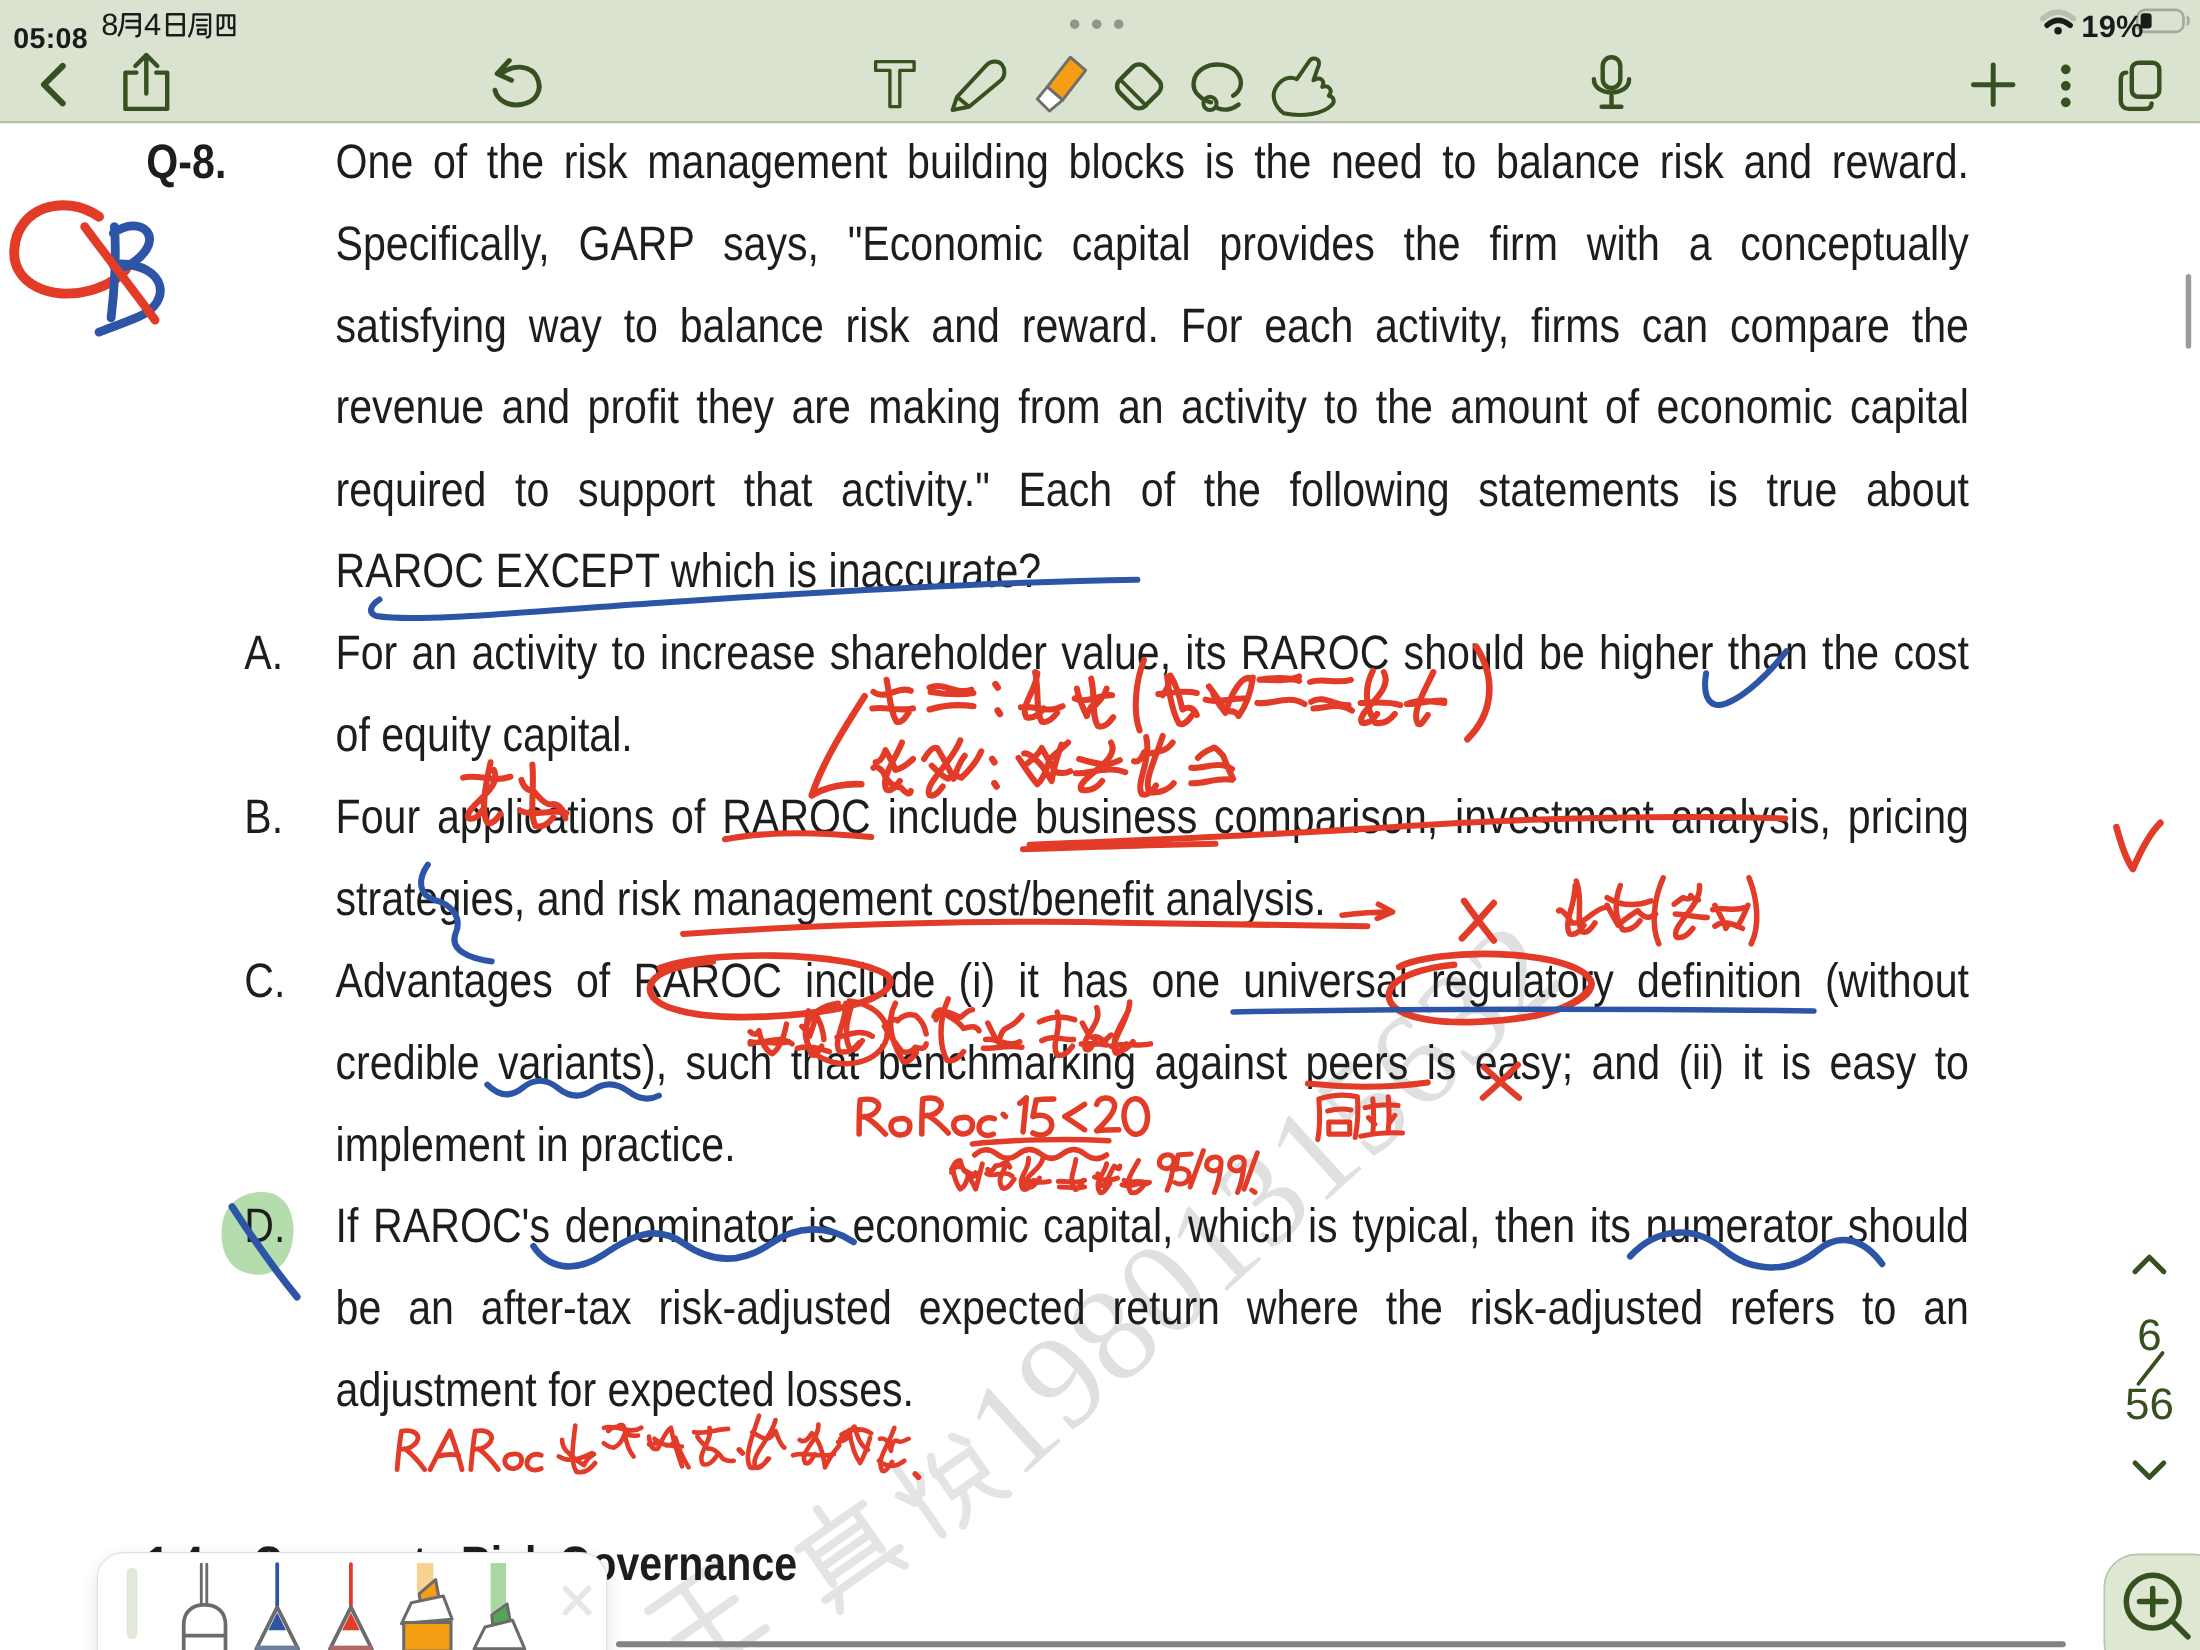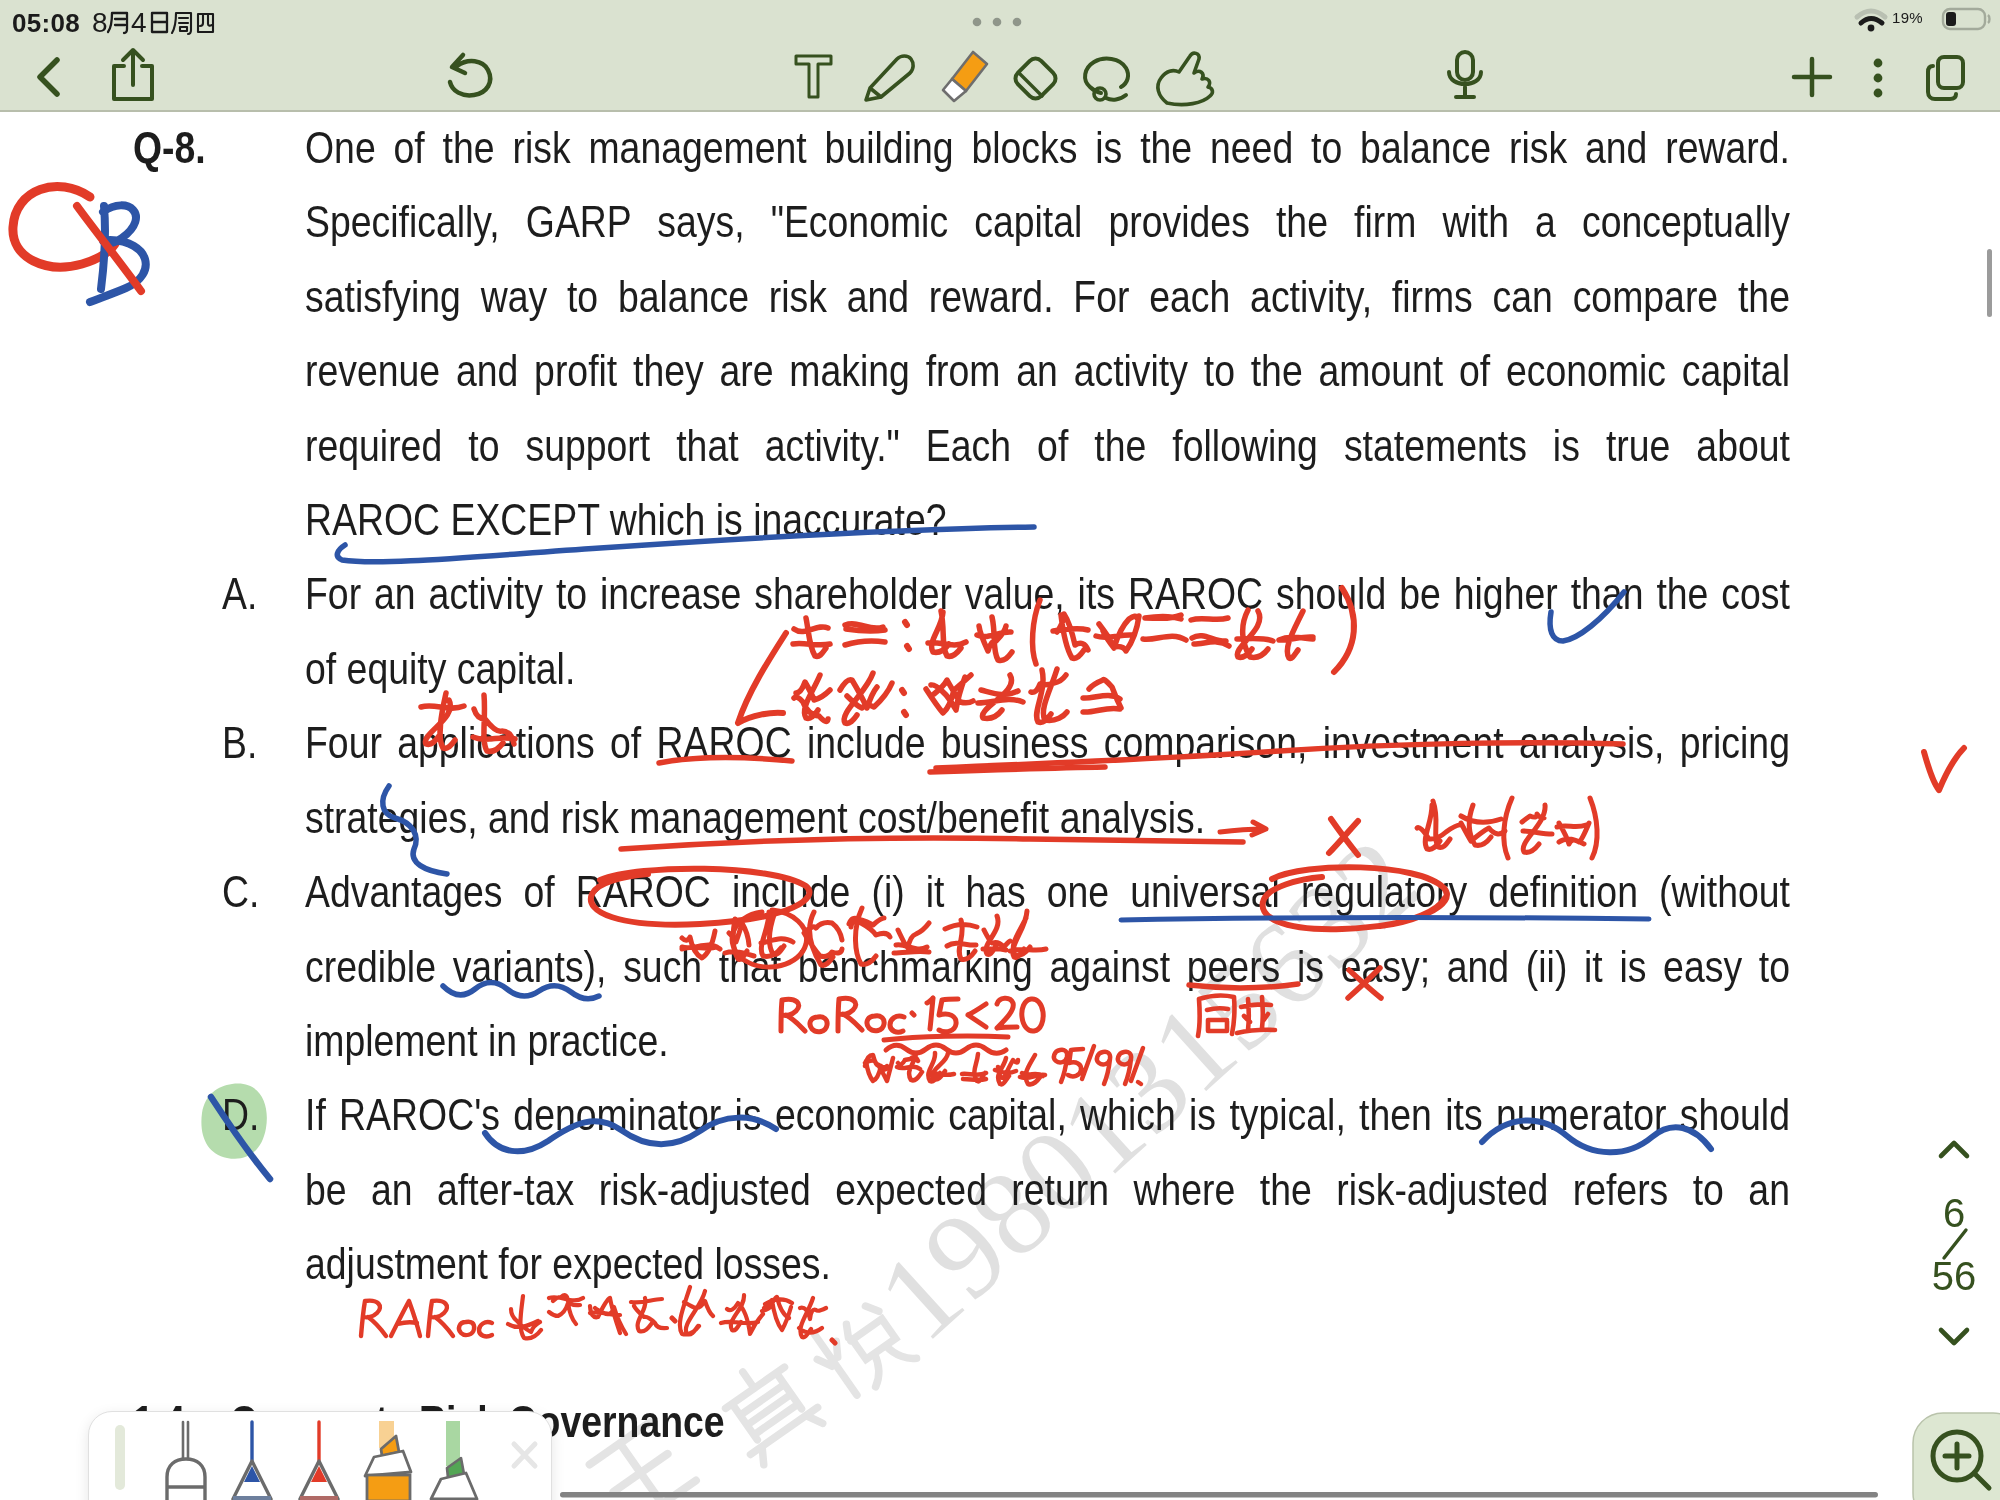--- a/index.html
+++ b/index.html
@@ -139,24 +139,24 @@
 <path d="M1167,103 C1158,96 1155,86 1161,78 C1166,71 1173,69 1179,72 L1190,56 C1193,51 1200,53 1199,59 L1194,73 C1200,69 1205,73 1202,79 C1208,77 1212,82 1208,87 C1213,88 1214,93 1210,96 C1203,103 1185,107 1167,103 Z" fill="none" stroke="#36511f" stroke-linecap="round" stroke-linejoin="round" stroke-width="3.6"></path>
 <rect x="1457" y="52" width="16" height="28" rx="8" fill="none" stroke="#36511f" stroke-linecap="round" stroke-linejoin="round" stroke-width="4"></rect>
 <path d="M1449,72 C1449,88 1481,88 1481,72 M1465,87 V96 M1456,97 H1474" fill="none" stroke="#36511f" stroke-linecap="round" stroke-linejoin="round" stroke-width="4"></path>
 <path d="M1812,59 V95 M1794,77 H1830" fill="none" stroke="#36511f" stroke-linecap="round" stroke-linejoin="round" stroke-width="4.5"></path>
 <circle cx="1878" cy="63" r="4.4" fill="#36511f"></circle>
 <circle cx="1878" cy="78" r="4.4" fill="#36511f"></circle>
 <circle cx="1878" cy="93" r="4.4" fill="#36511f"></circle>
 <rect x="1938" y="57" width="25" height="31" rx="6" fill="none" stroke="#36511f" stroke-linecap="round" stroke-linejoin="round" stroke-width="4"></rect>
 <path d="M1933,66 C1930,66 1928,68 1928,72 V92 C1928,96 1931,99 1935,99 H1950 C1954,99 1956,97 1956,94" fill="none" stroke="#36511f" stroke-linecap="round" stroke-linejoin="round" stroke-width="4"></path>
   </svg>
-  <div class="sbtext" style="left:12px; top:8px; font-size:26px; font-weight:700; z-index:7">05:08</div>
+  <div class="sbtext" style="left:12px; top:20px; font-size:26px; font-weight:700; z-index:7">05:08</div>
   <div class="sbtext" style="left:92px; top:7px; font-size:28px; font-weight:400; z-index:7">8</div>
   <div class="sbtext" style="left:131px; top:7px; font-size:28px; font-weight:400; z-index:7">4</div>
-  <div class="sbtext" style="left:1892px; top:9px; font-size:15px; font-weight:400; z-index:7">19%</div>
+  <div class="sbtext" style="left:1892px; top:9px; font-size:28px; font-weight:700; z-index:7">19%</div>
   <div style="position:absolute; left:88px; top:1411px; width:462px; height:120px; background:#fff;
        border:1.5px solid #e0e0e0; border-radius:24px; box-shadow:0 4px 14px rgba(0,0,0,0.10); z-index:8"></div>
   <svg class="ov" width="2000" height="1500" style="z-index:9">
 <rect x="115" y="1425" width="10" height="65" rx="5" fill="#e3e9da"></rect>
 <path d="M183,1422 V1459 M188,1422 V1459" fill="none" stroke="#6b6b6b" stroke-linecap="round" stroke-linejoin="round" stroke-width="2.6"></path>
 <path d="M167,1500 V1477 C167,1465 175,1459 186,1459 C197,1459 205,1465 205,1477 V1500 M167,1487 H205" fill="none" stroke="#6b6b6b" stroke-linecap="round" stroke-linejoin="round" stroke-width="3.4"></path>
 <path d="M252,1422 V1460" fill="none" stroke="#2d55a7" stroke-width="3.4" stroke-linecap="round"></path>
 <path d="M233,1499 L252,1461 L271,1499" fill="none" stroke="#6b6b6b" stroke-linecap="round" stroke-linejoin="round" stroke-width="3.4"></path>
 <path d="M252,1466 L244,1482 H260 Z" fill="#2d55a7"></path>
 <rect x="233" y="1496" width="38" height="5" fill="#6d7f9d"></rect>

